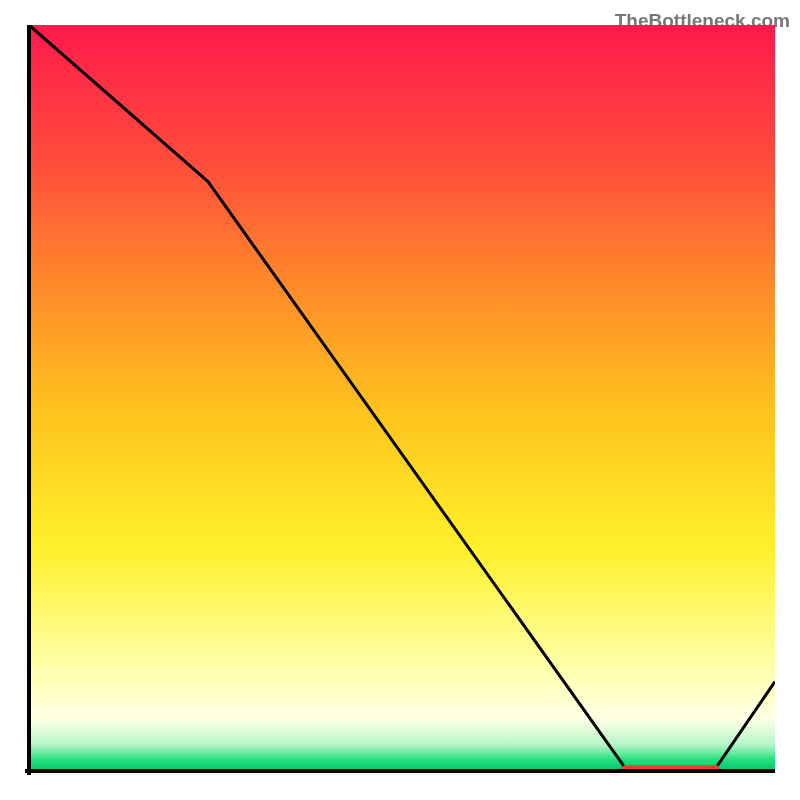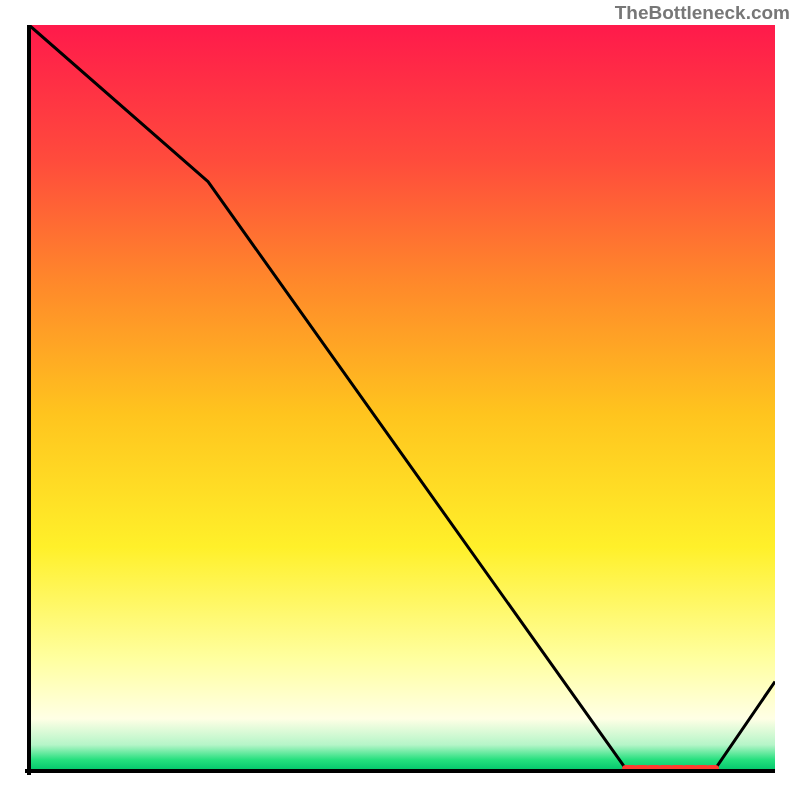--- a/index.html
+++ b/index.html
@@ -5,21 +5,21 @@
   * { margin: 0; padding: 0; box-sizing: border-box; }
   html, body { width: 800px; height: 800px; overflow: hidden; background: #fff; }
   .stage {
     position: relative;
     width: 800px;
     height: 800px;
     background: #fff;
   }
   .attribution {
     position: absolute;
-    top: 0;
+    top: 8px;
     right: 10px;
     height: 25px;
     line-height: 25px;
     font-family: Arial, Helvetica, sans-serif;
     font-size: 19px;
     font-weight: 600;
     color: #777;
     user-select: none;
   }
   .plot {

